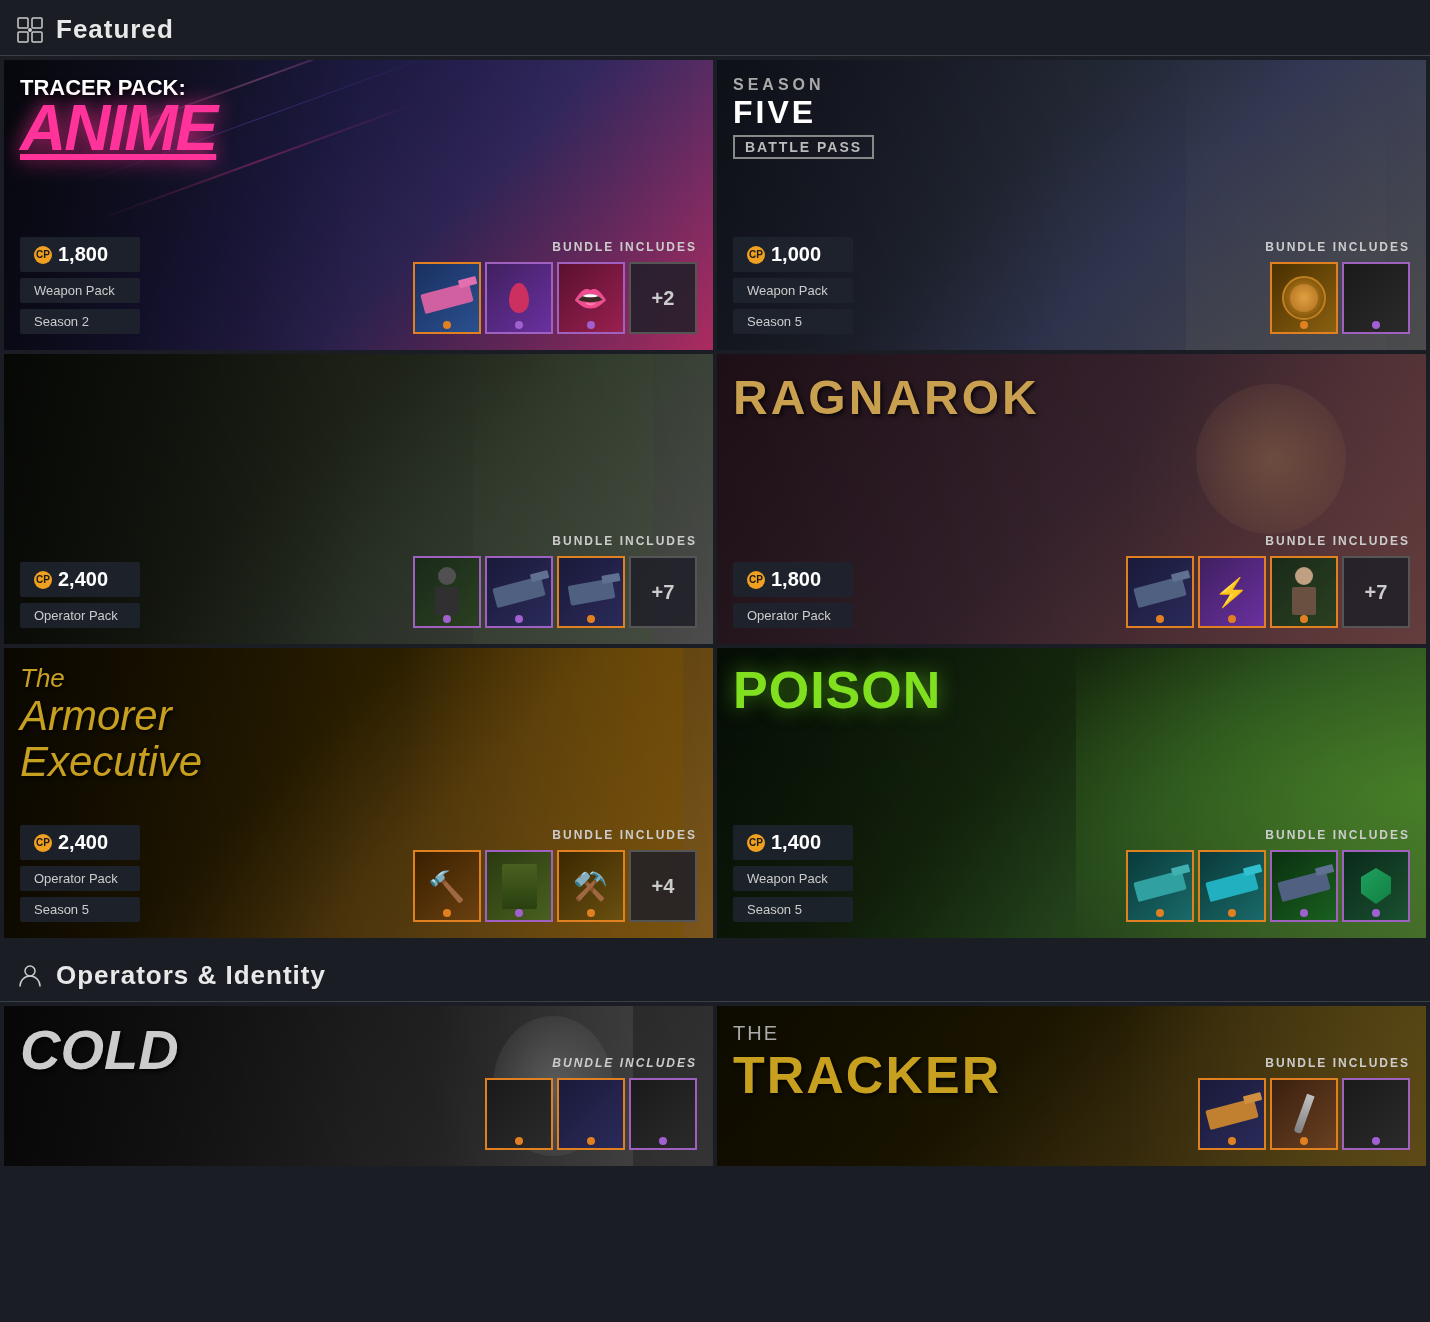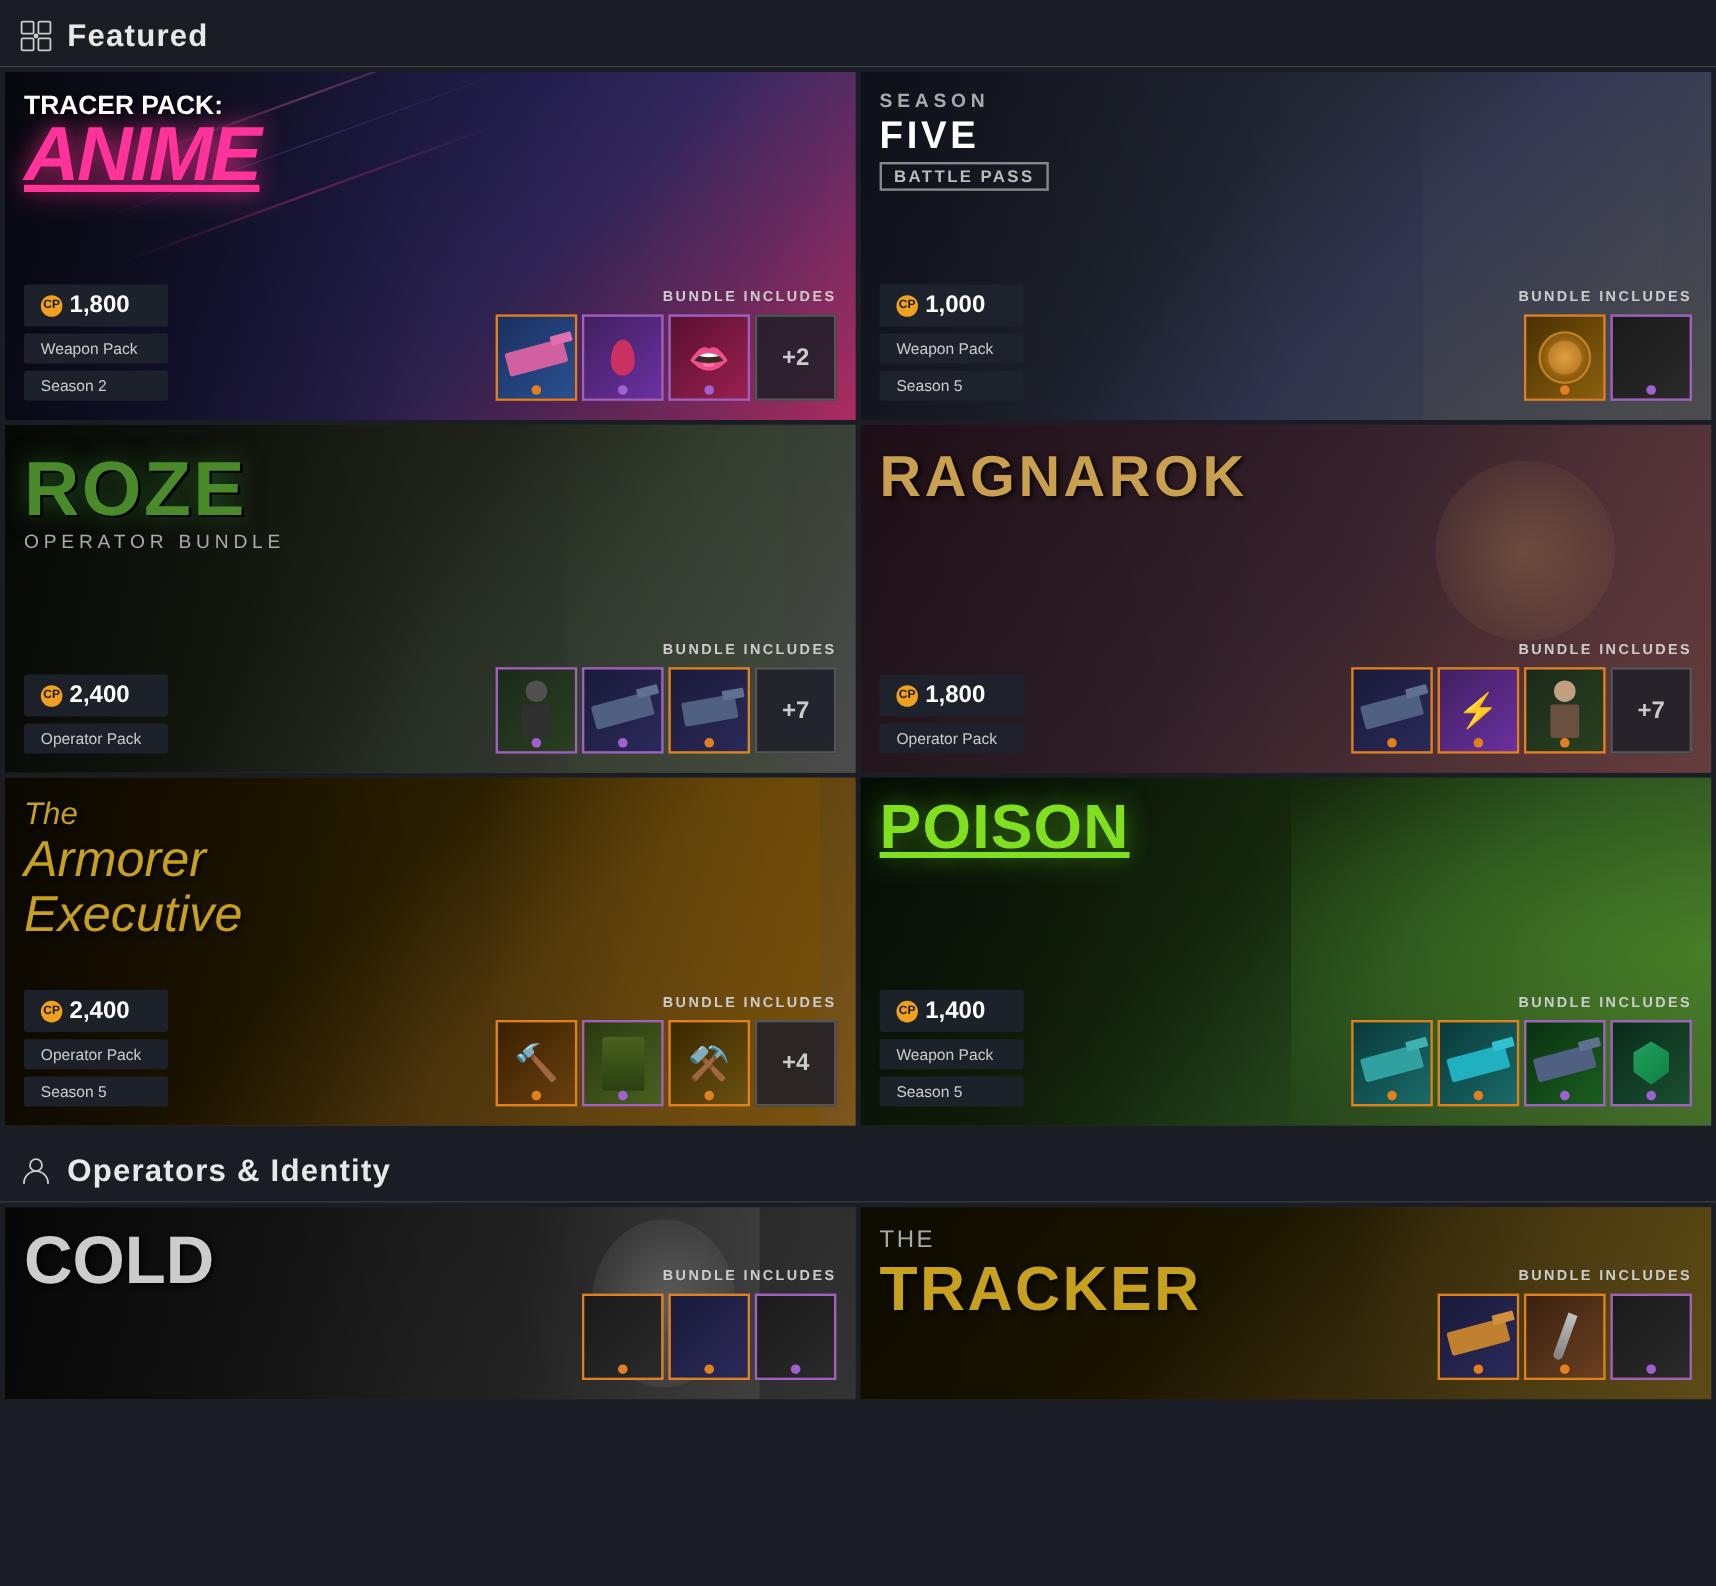--- a/index.html
+++ b/index.html
@@ -58,20 +58,21 @@
       background: linear-gradient(135deg, #2a1520 0%, #3a2530 50%, #6a4040 100%);
     }
     .bg-executive {
       background: linear-gradient(135deg, #2a1e00 0%, #3a2a00 40%, #6a4a10 60%, #8a6020 100%);
     }
     .bg-poison {
       background: linear-gradient(135deg, #0a1a0a 0%, #1a3010 40%, #2a5020 60%, #4a7030 100%);
     }
     .bg-cold-blood {
       background: linear-gradient(135deg, #1a1a1a 0%, #2a2a2a 50%, #3a3a3a 100%);
+      font-style: italic;
     }
     .bg-tracker {
       background: linear-gradient(135deg, #1a1500 0%, #2a2200 40%, #4a3a10 60%, #6a5520 100%);
     }
 
     .card-overlay {
       position: absolute;
       inset: 0;
       background: linear-gradient(to right, rgba(0,0,0,0.75) 0%, rgba(0,0,0,0.3) 50%, rgba(0,0,0,0.1) 100%);
     }
@@ -169,21 +170,20 @@
     .executive-the { font-size: 26px; }
 
     .bundle-title-poison {
       font-size: 52px;
       font-weight: 900;
       color: #80e020;
       text-transform: uppercase;
       letter-spacing: 1px;
       line-height: 1.0;
       text-shadow: 0 0 20px rgba(100,200,30,0.6);
-      text-decoration: underline;
     }
     .poison-dart-line { display: flex; align-items: center; gap: 8px; }
     .poison-dash { width: 40px; height: 3px; background: #80e020; display: inline-block; }
 
     .bundle-title-coldblood {
       font-size: 56px;
       font-weight: 900;
       color: #ccc;
       text-transform: uppercase;
       line-height: 1.0;
@@ -556,24 +556,20 @@
             </div>
           </div>
         </div>
       </div>
     </div>
 
     <div class="bundle-card bg-roze">
       <div class="card-overlay"></div>
 
       <div style="position:absolute;right:60px;top:0;bottom:0;width:180px;background:linear-gradient(135deg,transparent,rgba(60,80,50,0.4));"></div>
-      <div class="card-title-area">
-        <div class="bundle-title-roze">ROZE</div>
-        <div class="roze-subtitle">OPERATOR BUNDLE</div>
-      </div>
       <div class="card-content">
         <div class="bundle-info">
           <div class="bundle-meta">
             <div class="price-badge">
               <div class="cp-icon">CP</div>
               <span class="price-amount">2,400</span>
             </div>
             <div class="tag-badge">Operator Pack</div>
           </div>
           <div class="bundle-includes-section">

